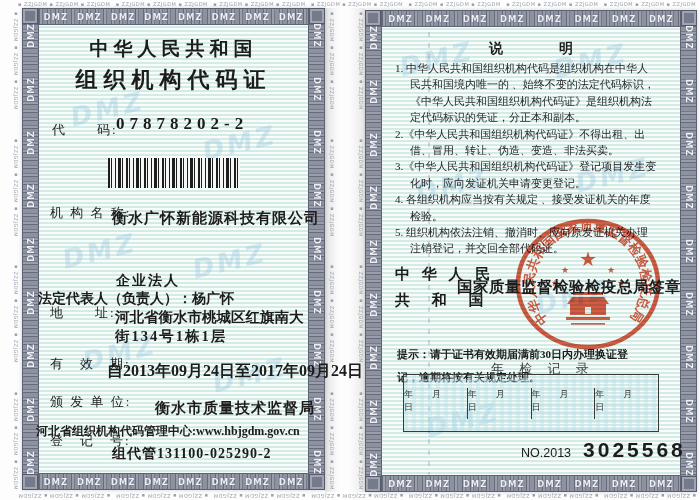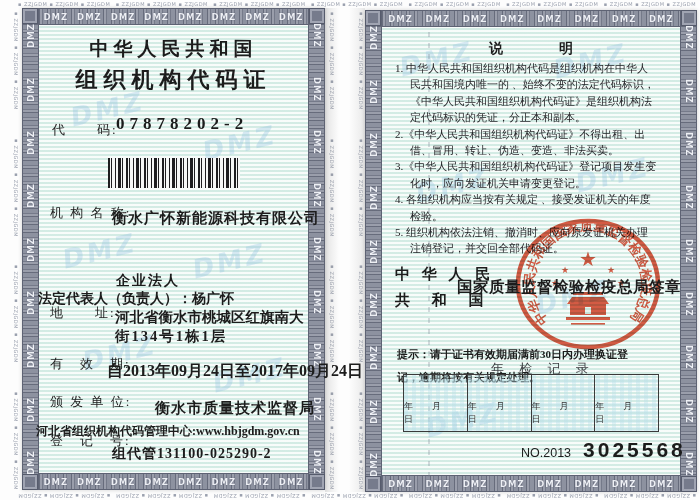--- a/index.html
+++ b/index.html
@@ -69,21 +69,21 @@
   .notes{position:absolute;left:30px;top:50px;width:262px;font-size:11px;line-height:16.4px;color:#26262a;}
   .notes p{margin:0;padding-left:15px;text-indent:-15px;}
   .country1{left:30px;top:255px;font-size:15px;font-weight:bold;letter-spacing:4px;}
   .country2{left:30px;top:281px;font-size:15px;font-weight:bold;letter-spacing:9px;}
   .authority{left:92px;top:267px;font-size:15.5px;font-weight:bold;letter-spacing:.5px;}
   .seal{position:absolute;left:148px;top:206px;width:150px;height:136px;mix-blend-mode:multiply;opacity:.9;}
   .hint{position:absolute;left:32px;top:333px;width:252px;font-size:11px;font-weight:bold;line-height:23px;white-space:normal;}
   .annual-title{left:126px;top:350px;font-size:13px;letter-spacing:6px;color:#3f4145;}
   .annual-table{position:absolute;left:38px;top:364px;width:256px;height:58px;border:1px solid #3a3a3a;
     display:flex;box-sizing:border-box;
-    background-image:repeating-linear-gradient(90deg,rgba(185,224,233,.38) 0 4px,transparent 4px 8px),repeating-linear-gradient(0deg,rgba(185,224,233,.38) 0 4px,transparent 4px 8px);}
+    background-image:repeating-linear-gradient(90deg,rgba(185,224,233,.38) 0 4px,transparent 4px 8px),repeating-linear-gradient(0deg,rgba(185,224,233,.38) 0 4px,transparent 4px 8px);align-items:center;}
   .annual-cell{flex:1;border-right:1px solid #3a3a3a;display:flex;align-items:flex-end;justify-content:center;
     font-size:9px;letter-spacing:5px;color:#333;padding-bottom:5px;}
   .annual-cell:last-child{border-right:none;}
   .serial{position:absolute;left:156px;top:428px;display:flex;align-items:baseline;gap:12px;}
   .serial-prefix{font-size:12.5px;font-family:"Liberation Sans",sans-serif;}
   .serial-number{font-size:21px;font-weight:bold;letter-spacing:3px;font-family:Liberation Sans, sans-serif;}
   .crease{position:absolute;left:63px;top:0;width:2px;height:100%;
     background:repeating-linear-gradient(180deg,rgba(120,130,145,.28) 0 5px,transparent 5px 11px);}
 </style>
 </head>

